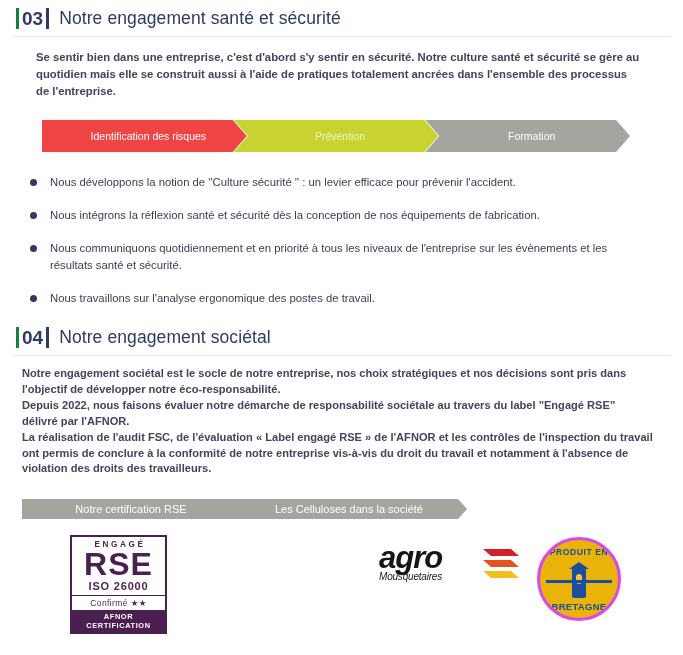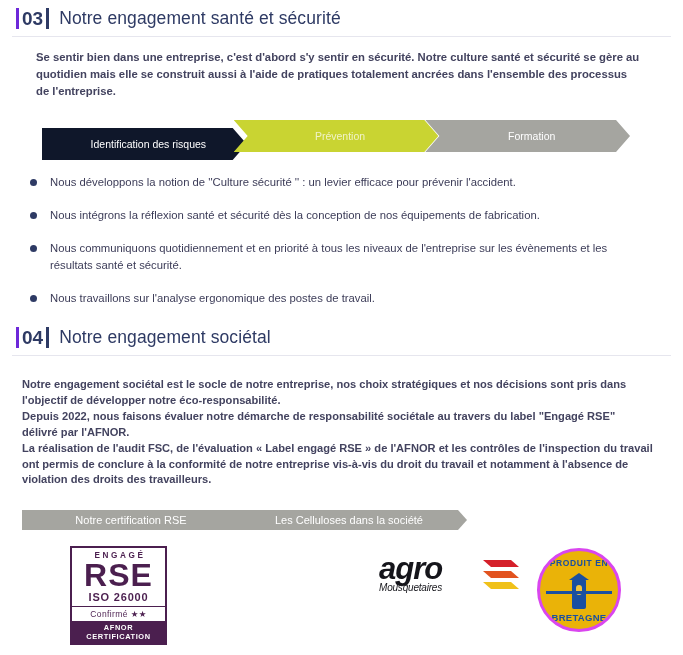--- a/index.html
+++ b/index.html
@@ -28,21 +28,21 @@
     align-items: center;
     gap: 10px;
     padding-left: 16px;
     padding-top: 8px;
   }
   .num-badge {
     font-family: "Liberation Sans", sans-serif;
     font-size: 19px;
     font-weight: bold;
     color: #2e3a64;
-    border-left: 3px solid #6d28d9;
+    border-left: 3px solid #15803d;
     border-right: 3px solid #2e3a64;
     padding: 0 3px;
     line-height: 21px;
     letter-spacing: 0px;
   }
   .section-title {
     font-size: 17.5px;
     color: #2e3a64;
     font-weight: normal;
     letter-spacing: 0.1px;
@@ -82,21 +82,21 @@
     justify-content: center;
     color: #fff;
     font-size: 10.5px;
     height: 32px;
     margin-right: -13px;
     clip-path: polygon(0 0, calc(100% - 14px) 0, 100% 50%, calc(100% - 14px) 100%, 0 100%, 14px 50%);
   }
   .chev:first-child {
     clip-path: polygon(0 0, calc(100% - 14px) 0, 100% 50%, calc(100% - 14px) 100%, 0 100%);
   }
-  .chev.c1 { background: #0f172a; margin-top: 8px; }
+  .chev.c1 { background: #ef4444; }
   .chev.c2 { background: #c9d432; color: #f0f3c8; }
   .chev.c3 { background: #a5a5a0; }
   .chev span { padding-left: 8px; }
 
   
   ul.bullets {
     list-style: none;
     margin: 22px 0 0 0;
     padding: 0 48px 0 28px;
   }
@@ -120,21 +120,21 @@
   }
 
   
   .para-block {
     font-size: 11.1px;
     line-height: 15.5px;
     color: #43435f;
     padding: 10px 30px 0 22px;
     font-weight: bold;
   }
-  .para-block p { margin: 11px 0 0 0; }
+  .para-block p { margin: 0 0 0 0; }
   .para-block p + p { margin-top: 1px; }
 
   
   .banner-row {
     display: flex;
     margin-top: 22px;
     padding-left: 22px;
   }
   .banner {
     height: 20px;

